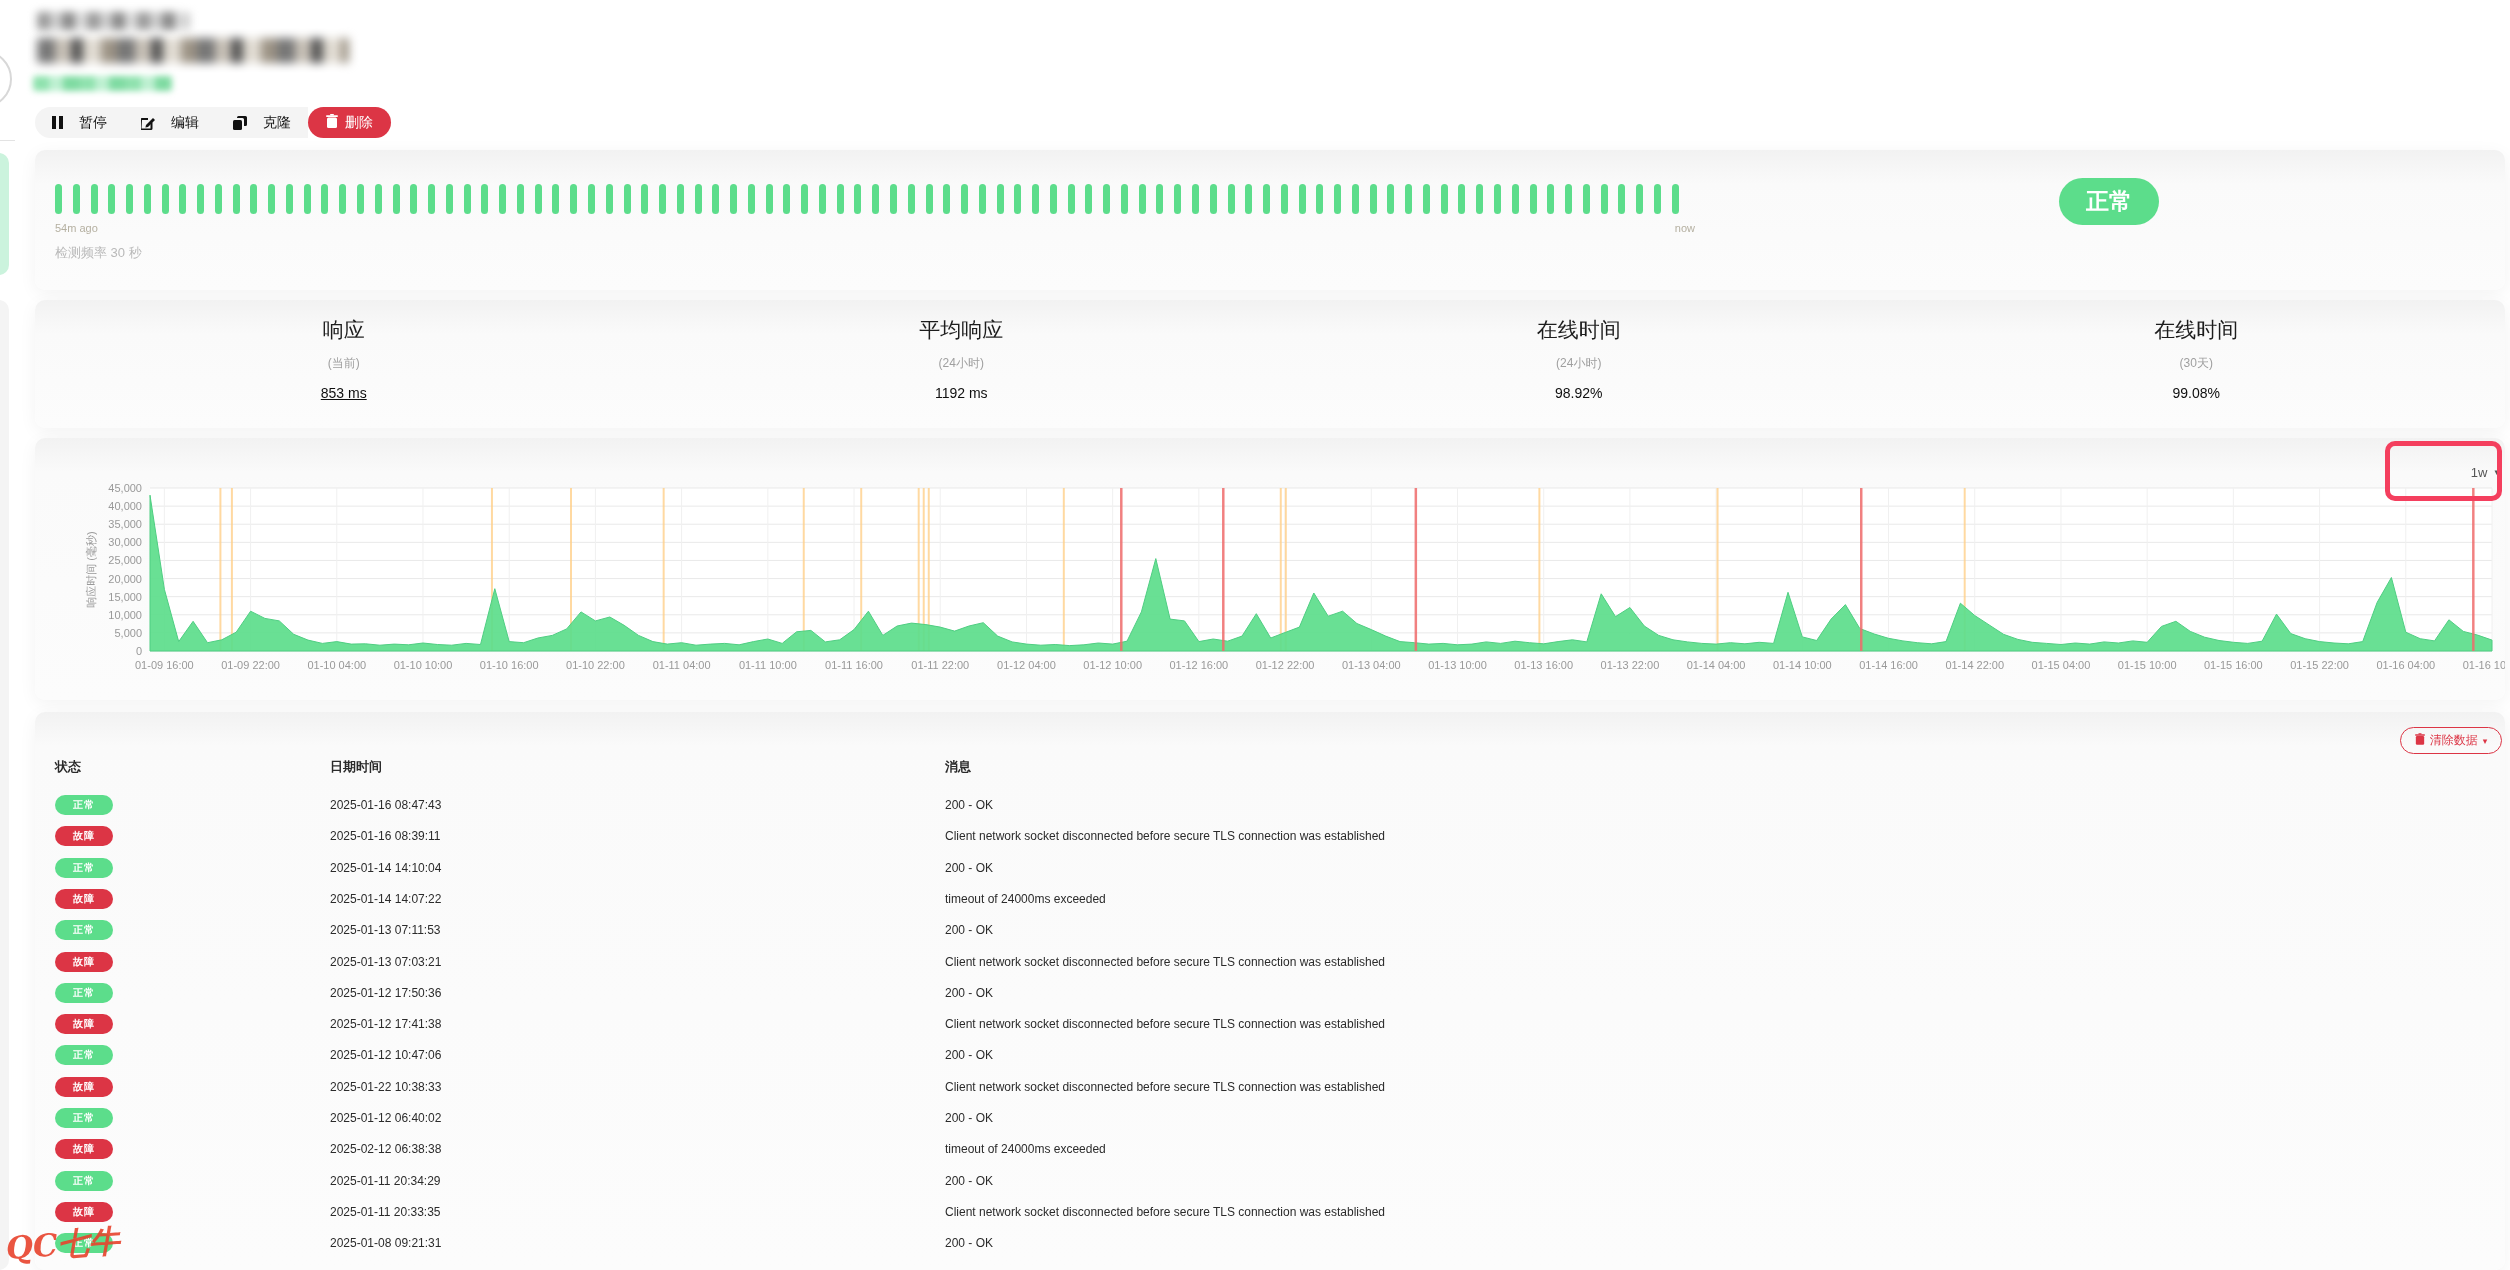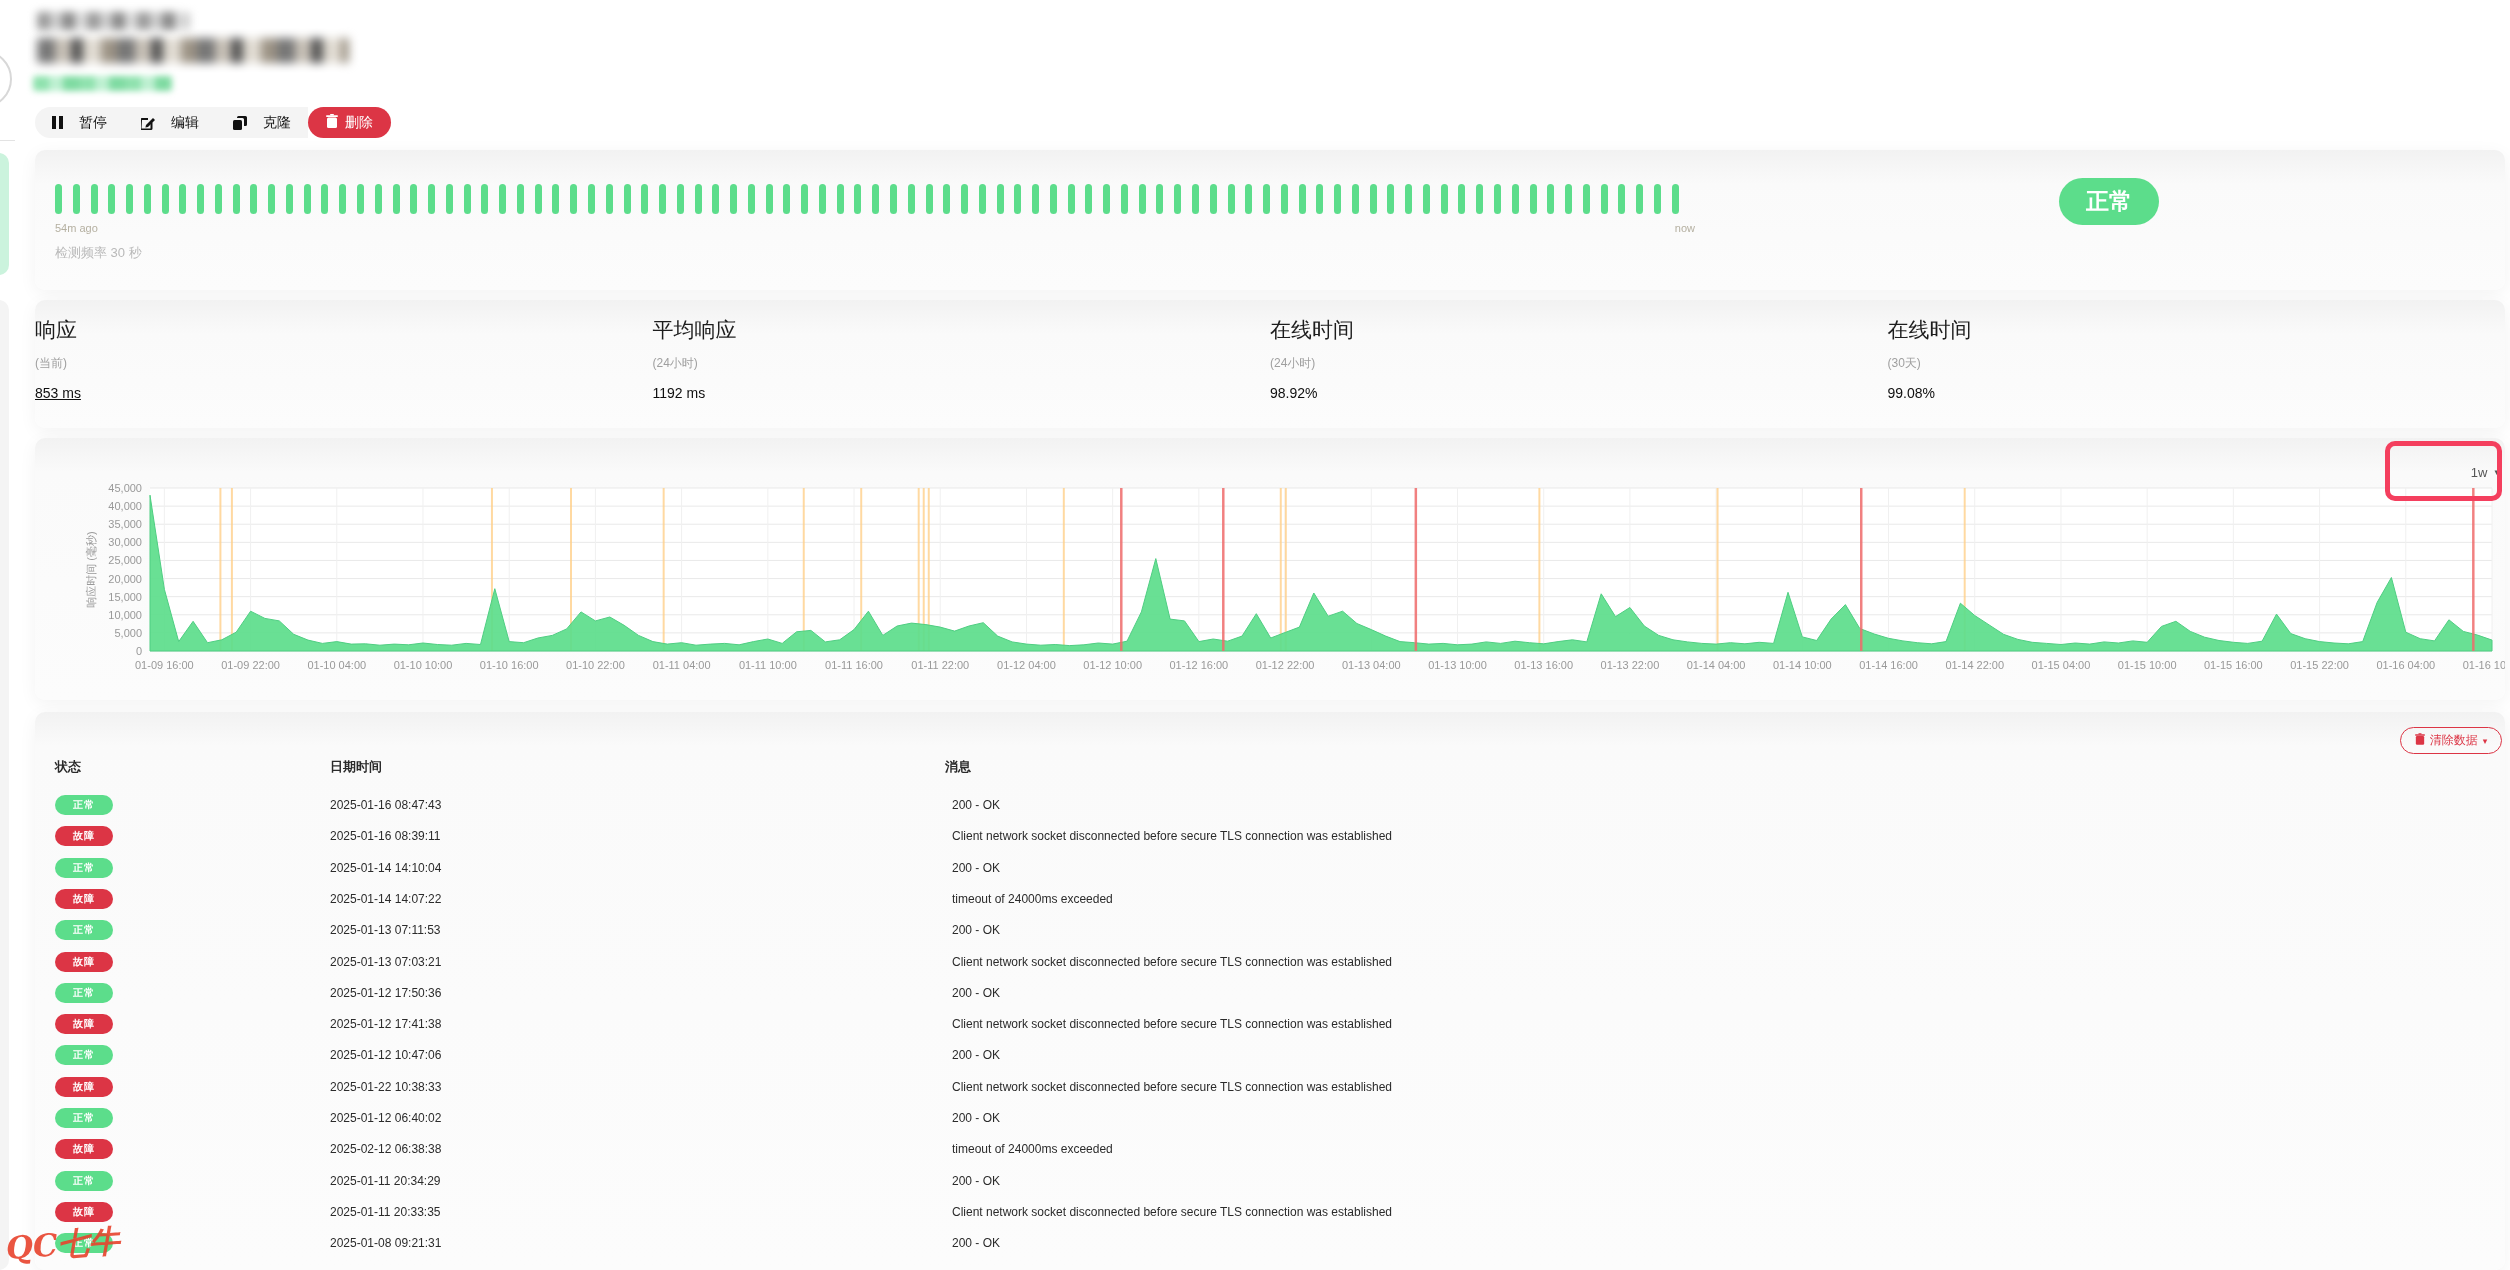--- a/index.html
+++ b/index.html
@@ -41,21 +41,21 @@
     display:flex; justify-content:space-between; align-items:stretch; }
   .hb-bar { width:7px; border-radius:4px; background:#5cdd8b; }
   .hb-ago { position:absolute; left:20px; top:72px; font-size:11px; color:#b5b0a1; }
   .hb-now { position:absolute; left:1600px; top:72px; width:60px; text-align:right; font-size:11px; color:#b5b0a1; }
   .hb-freq { position:absolute; left:20px; top:94px; font-size:13px; color:#b9b9b9; }
   .status-badge { position:absolute; left:2024px; top:28px; width:100px; height:47px; border-radius:24px;
     background:#5cdd8b; color:#fff; font-size:23px; font-weight:bold; display:flex; align-items:center; justify-content:center; }
 
   
   #stats-card { top:300px; height:128px; display:flex; }
-  .stat-col { flex:1; text-align:left; padding-top:16px; }
+  .stat-col { flex:1; text-align:center; padding-top:16px; }
   .stat-title { font-size:21px; color:#1d1d1d; }
   .stat-sub { margin-top:11px; font-size:12px; color:#9f9f9f; }
   .stat-val { margin-top:13px; font-size:14px; color:#0f0f0f; }
   .stat-val.u { text-decoration:underline; }
 
   
   #chart-card { top:438px; height:262px; }
   #chart-svg { position:absolute; left:0; top:40px; }
   .range-select { position:absolute; left:2384px; top:14px; width:96px; height:40px; display:flex;
     align-items:center; justify-content:flex-end; padding-right:16px; gap:7px; cursor:pointer; }
@@ -68,21 +68,21 @@
   #table-card { top:712px; height:558px; }
   .th { position:absolute; top:46px; font-size:13px; font-weight:bold; color:#2a2a2a; }
   .clear-btn { position:absolute; left:2365px; top:15px; width:102px; height:27px; border:1px solid #dc3545;
     border-radius:14px; color:#dc3545; font-size:12px; display:flex; align-items:center; justify-content:center; gap:5px; cursor:pointer; background:#fff0; }
   .row { position:absolute; left:0; width:2470px; height:31px; }
   .pill { position:absolute; left:20px; top:5px; width:58px; height:20px; border-radius:10px; color:#fff;
     font-size:10px; font-weight:bold; display:flex; align-items:center; justify-content:center; letter-spacing:1px; }
   .pill.up { background:#5cdd8b; }
   .pill.down { background:#dc3545; }
   .cell-dt  { position:absolute; left:295px; top:8px; font-size:12px; color:#2b2b2b; }
-  .cell-msg { position:absolute; left:910px; top:8px; font-size:12px; color:#2b2b2b;margin-left:7px; }
+  .cell-msg { position:absolute; left:910px; top:8px; font-size:12px; color:#2b2b2b; }
 
   .watermark { position:absolute; left:6px; top:1224px; z-index:60; font-family:"DejaVu Serif","Liberation Serif",serif;
     font-style:italic; font-weight:bold; font-size:31px; color:#e8432d; transform:rotate(-4deg); opacity:.9; }
 </style>
 </head>
 <body>
 
 <div class="abs sliver-circle"></div>
 <div class="abs sliver-divider"></div>
 <div class="abs sliver-active"></div>

